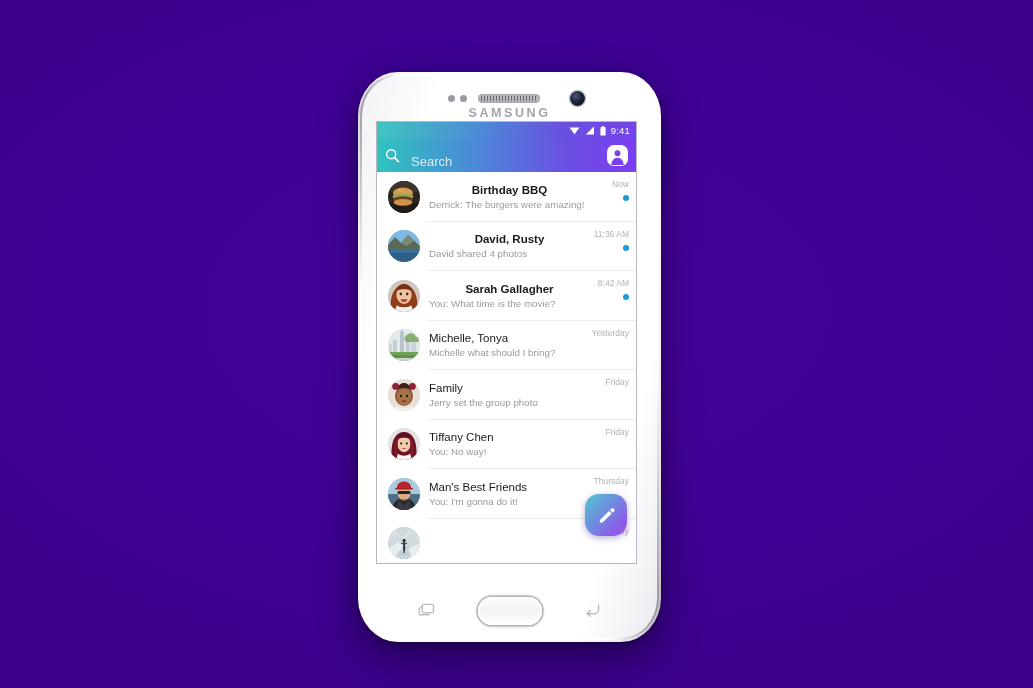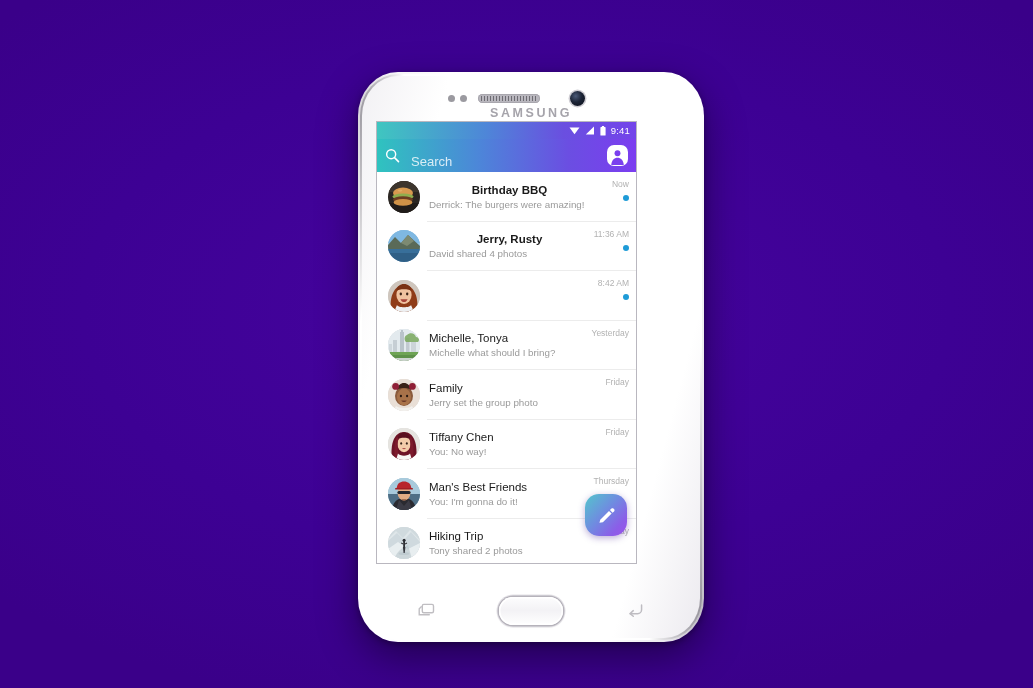--- a/index.html
+++ b/index.html
@@ -16,21 +16,21 @@
   #backdrop {
     position:absolute; inset:0;
     background:
       radial-gradient(ellipse 70% 60% at 50% 45%, #46049f 0%, #3d0194 60%, #3a0089 100%);
   }
 
   
   #phone {
     position:absolute;
     left:358px; top:72px;
-    width:346px; height:570px;
+    width:303px; height:570px;
     border-radius:40px / 44px;
     background:linear-gradient(100deg,#cfcdd2 0%,#f4f3f5 7%,#ffffff 20%,#fdfdfe 50%,#ffffff 78%,#e9e7ec 92%,#b7b4bb 100%);
     box-shadow:
       0 14px 40px rgba(0,0,0,.45),
       0 2px 6px rgba(0,0,0,.3);
   }
   
   #phone-rim {
     position:absolute; inset:2px;
     border-radius:38px / 42px;
@@ -290,21 +290,21 @@
           <svg viewBox="0 0 32 32">
             <rect width="32" height="32" fill="#93c4e6"></rect>
             <rect x="0" y="0" width="32" height="13" fill="#7fb8e2"></rect>
             <path d="M0 15 L7 7 L13 13 L20 5 L32 16 L32 19 L0 19 Z" fill="#5a6a58"></path>
             <path d="M13 13 L20 5 L26 11 L19 16 Z" fill="#7d8a72"></path>
             <rect x="0" y="19" width="32" height="13" fill="#2f5f86"></rect>
             <path d="M0 19 L32 19 L32 23 L0 23 Z" fill="#3c76a3" opacity=".7"></path>
           </svg>
         </div>
         <div class="row-body">
-          <div class="row-title">Jerry, Rusty</div>
+          <div class="row-title">David, Rusty</div>
           <div class="row-snippet">David shared 4 photos</div>
         </div>
         <div class="row-meta">
           <span class="row-time">11:36 AM</span>
           <span class="row-dot"></span>
         </div>
       </div>
 
       <div class="row unread">
         <div class="avatar">
@@ -312,20 +312,24 @@
             <rect width="32" height="32" fill="#cfc6bd"></rect>
             <path d="M3 32 C1 17 6 5 16 5 C26 5 31 17 29 32 Z" fill="#8f3c18"></path>
             <ellipse cx="16" cy="15" rx="7.6" ry="9" fill="#f0c3a0"></ellipse>
             <path d="M8.4 11 C9 6 12 4 16 4 C20 4 23 6 23.6 11 C21 8.6 11 8.6 8.4 11 Z" fill="#7a3113"></path>
             <ellipse cx="12.8" cy="14" rx="1.2" ry="1.4" fill="#3b2418"></ellipse>
             <ellipse cx="19.2" cy="14" rx="1.2" ry="1.4" fill="#3b2418"></ellipse>
             <path d="M12.4 19 C14 22 18 22 19.6 19 C18.4 21.6 13.6 21.6 12.4 19 Z" fill="#fff"></path>
             <path d="M12.4 19.2 C14 23 18 23 19.6 19.2 Z" fill="#a8453a"></path>
             <path d="M9 25 C10 28 22 28 23 25 L26 32 L6 32 Z" fill="#eef0f2"></path>
           </svg>
+        </div>
+        <div class="row-body">
+          <div class="row-title">Sarah Gallagher</div>
+          <div class="row-snippet">You: What time is the movie?</div>
         </div>
         <div class="row-meta">
           <span class="row-time">8:42 AM</span>
           <span class="row-dot"></span>
         </div>
       </div>
 
       <div class="row">
         <div class="avatar">
           <svg viewBox="0 0 32 32">
@@ -433,24 +437,20 @@
             <path d="M0 22 L10 15 L20 22 L32 16 L32 32 L0 32 Z" fill="#e8eef0"></path>
             <path d="M6 32 C9 25 13 21 20 18 L24 32 Z" fill="#b9c6cc" opacity=".6"></path>
             <ellipse cx="16" cy="26.5" rx="5.4" ry="1.6" fill="#b6c3c9" opacity=".6"></ellipse>
             <rect x="15.2" y="14" width="1.8" height="6.4" fill="#2e2f34"></rect>
             <circle cx="16.1" cy="13.2" r="1.5" fill="#2b2c31"></circle>
             <path d="M14.9 20 L15.6 26 L16.7 26 L17.4 20 Z" fill="#33353c"></path>
             <path d="M13.4 15.6 L15.2 16.6 L15.2 17.6 L13 16.6 Z" fill="#2e2f34"></path>
             <path d="M18.8 15.6 L17 16.6 L17 17.6 L19.2 16.6 Z" fill="#2e2f34"></path>
           </svg>
         </div>
-        <div class="row-body">
-          <div class="row-title">Hiking Trip</div>
-          <div class="row-snippet">Tony shared 2 photos</div>
-        </div>
         <div class="row-meta">
           <span class="row-time">Thursday</span>
         </div>
       </div>
 
       <div id="fab">
         <svg viewBox="0 0 20 20">
           <path d="M3.4 14.4 L12.6 5.2 L15.4 8 L6.2 17.2 L2.6 17.6 Z" fill="#fff"></path>
           <path d="M13.6 4.2 L15 2.8 C15.7 2.1 16.8 2.1 17.5 2.8 L17.9 3.2 C18.6 3.9 18.6 5 17.9 5.7 L16.4 7.2 Z" fill="#fff"></path>
         </svg>

